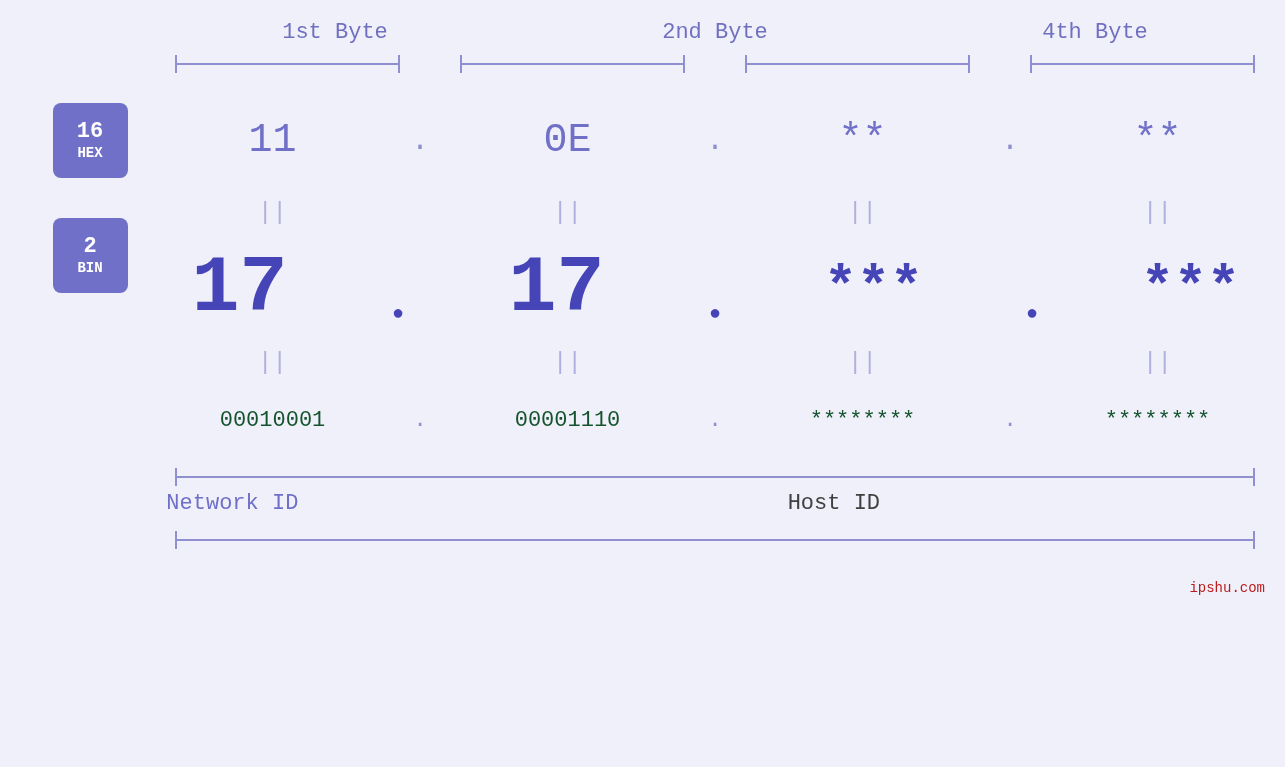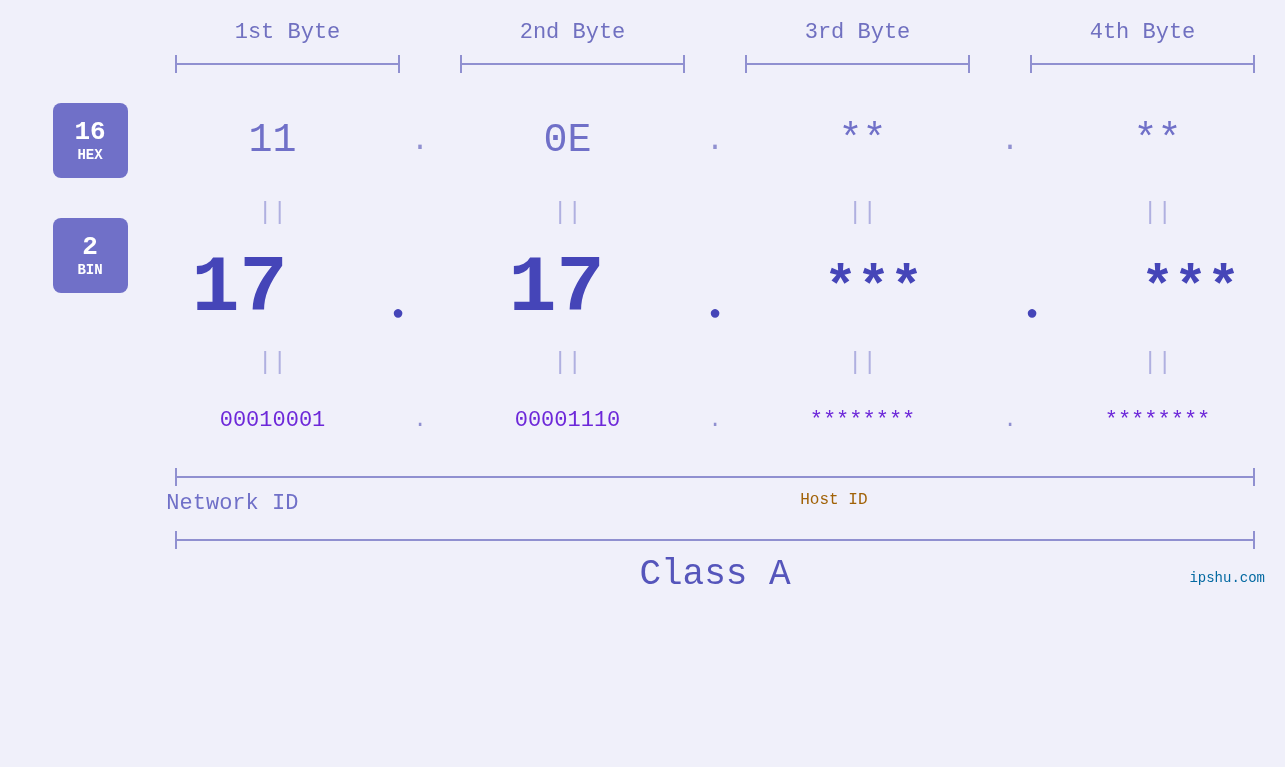--- a/index.html
+++ b/index.html
@@ -89,21 +89,21 @@
       border-radius: 8px;
       display: flex;
       flex-direction: column;
       align-items: center;
       justify-content: center;
       color: white;
       margin-bottom: 0;
     }
 
     .badge-number {
-      font-size: 26px;
+      font-size: 22px;
       font-weight: bold;
       line-height: 1.1;
     }
 
     .badge-label {
       font-size: 14px;
       font-weight: bold;
     }
 
     
@@ -192,21 +192,21 @@
 
     
     .bin-row {
       display: flex;
       align-items: center;
       height: 65px;
       margin-bottom: 10px;
     }
 
     .bin-value {
-      color: #6d28d9;
+      color: #14532d;
       font-size: 22px;
       font-family: 'Courier New', Courier, monospace;
     }
 
     .bin-dot {
       color: #9090d0;
       font-size: 22px;
       width: 40px;
       text-align: center;
       flex: none;
@@ -285,22 +285,22 @@
       flex: 1;
       text-align: center;
       color: #7070c8;
       font-size: 22px;
       font-family: 'Courier New', Courier, monospace;
     }
 
     .host-id-label {
       flex: 3;
       text-align: center;
-      color: #a16207;
-      font-size: 16px;
+      color: #404040;
+      font-size: 22px;
       font-family: 'Courier New', Courier, monospace;
     }
 
     
     .class-bracket-row {
       display: flex;
       width: 100%;
       padding-left: 145px;
       margin-bottom: 5px;
     }
@@ -346,23 +346,23 @@
       color: #5555bb;
       font-size: 36px;
       font-family: 'Courier New', Courier, monospace;
       width: 100%;
       padding-left: 145px;
     }
 
     
     .footer {
       position: absolute;
-      bottom: 25px;
+      bottom: 15px;
       right: 20px;
-      color: #0369a1;
+      color: #b91c1c;
       font-size: 14px;
       font-family: 'Courier New', Courier, monospace;
     }
 
     
     .badges-and-rows {
       display: flex;
       width: 100%;
       align-items: stretch;
     }
@@ -401,21 +401,20 @@
     }
   </style>
 </head>
 <body>
 
 <div class="main-container">
 
   <div class="byte-headers">
     <div class="byte-header">1st Byte</div>
     <div class="byte-header">2nd Byte</div>
-    <div class="byte-header">3rd Byte</div>
     <div class="byte-header">4th Byte</div>
   </div>
 
   <div class="bracket-row">
     <div class="bracket">
         <div class="bracket-right"></div>
       </div>
     <div class="bracket">
         <div class="bracket-right"></div>
       </div>
@@ -544,19 +543,18 @@
     <div class="network-id-label">Network ID</div>
     <div class="host-id-label">Host ID</div>
   </div>
 
   <div class="class-bracket-row">
     <div class="class-bracket" style="flex:4;">
         <div class="bracket-right"></div>
       </div>
   </div>
 
-  <div class="class-a-label">Class A</div>
 
   <div class="footer">
     <span>ipshu.com</span>
   </div>
 
 </div>
 
 </body></html>

